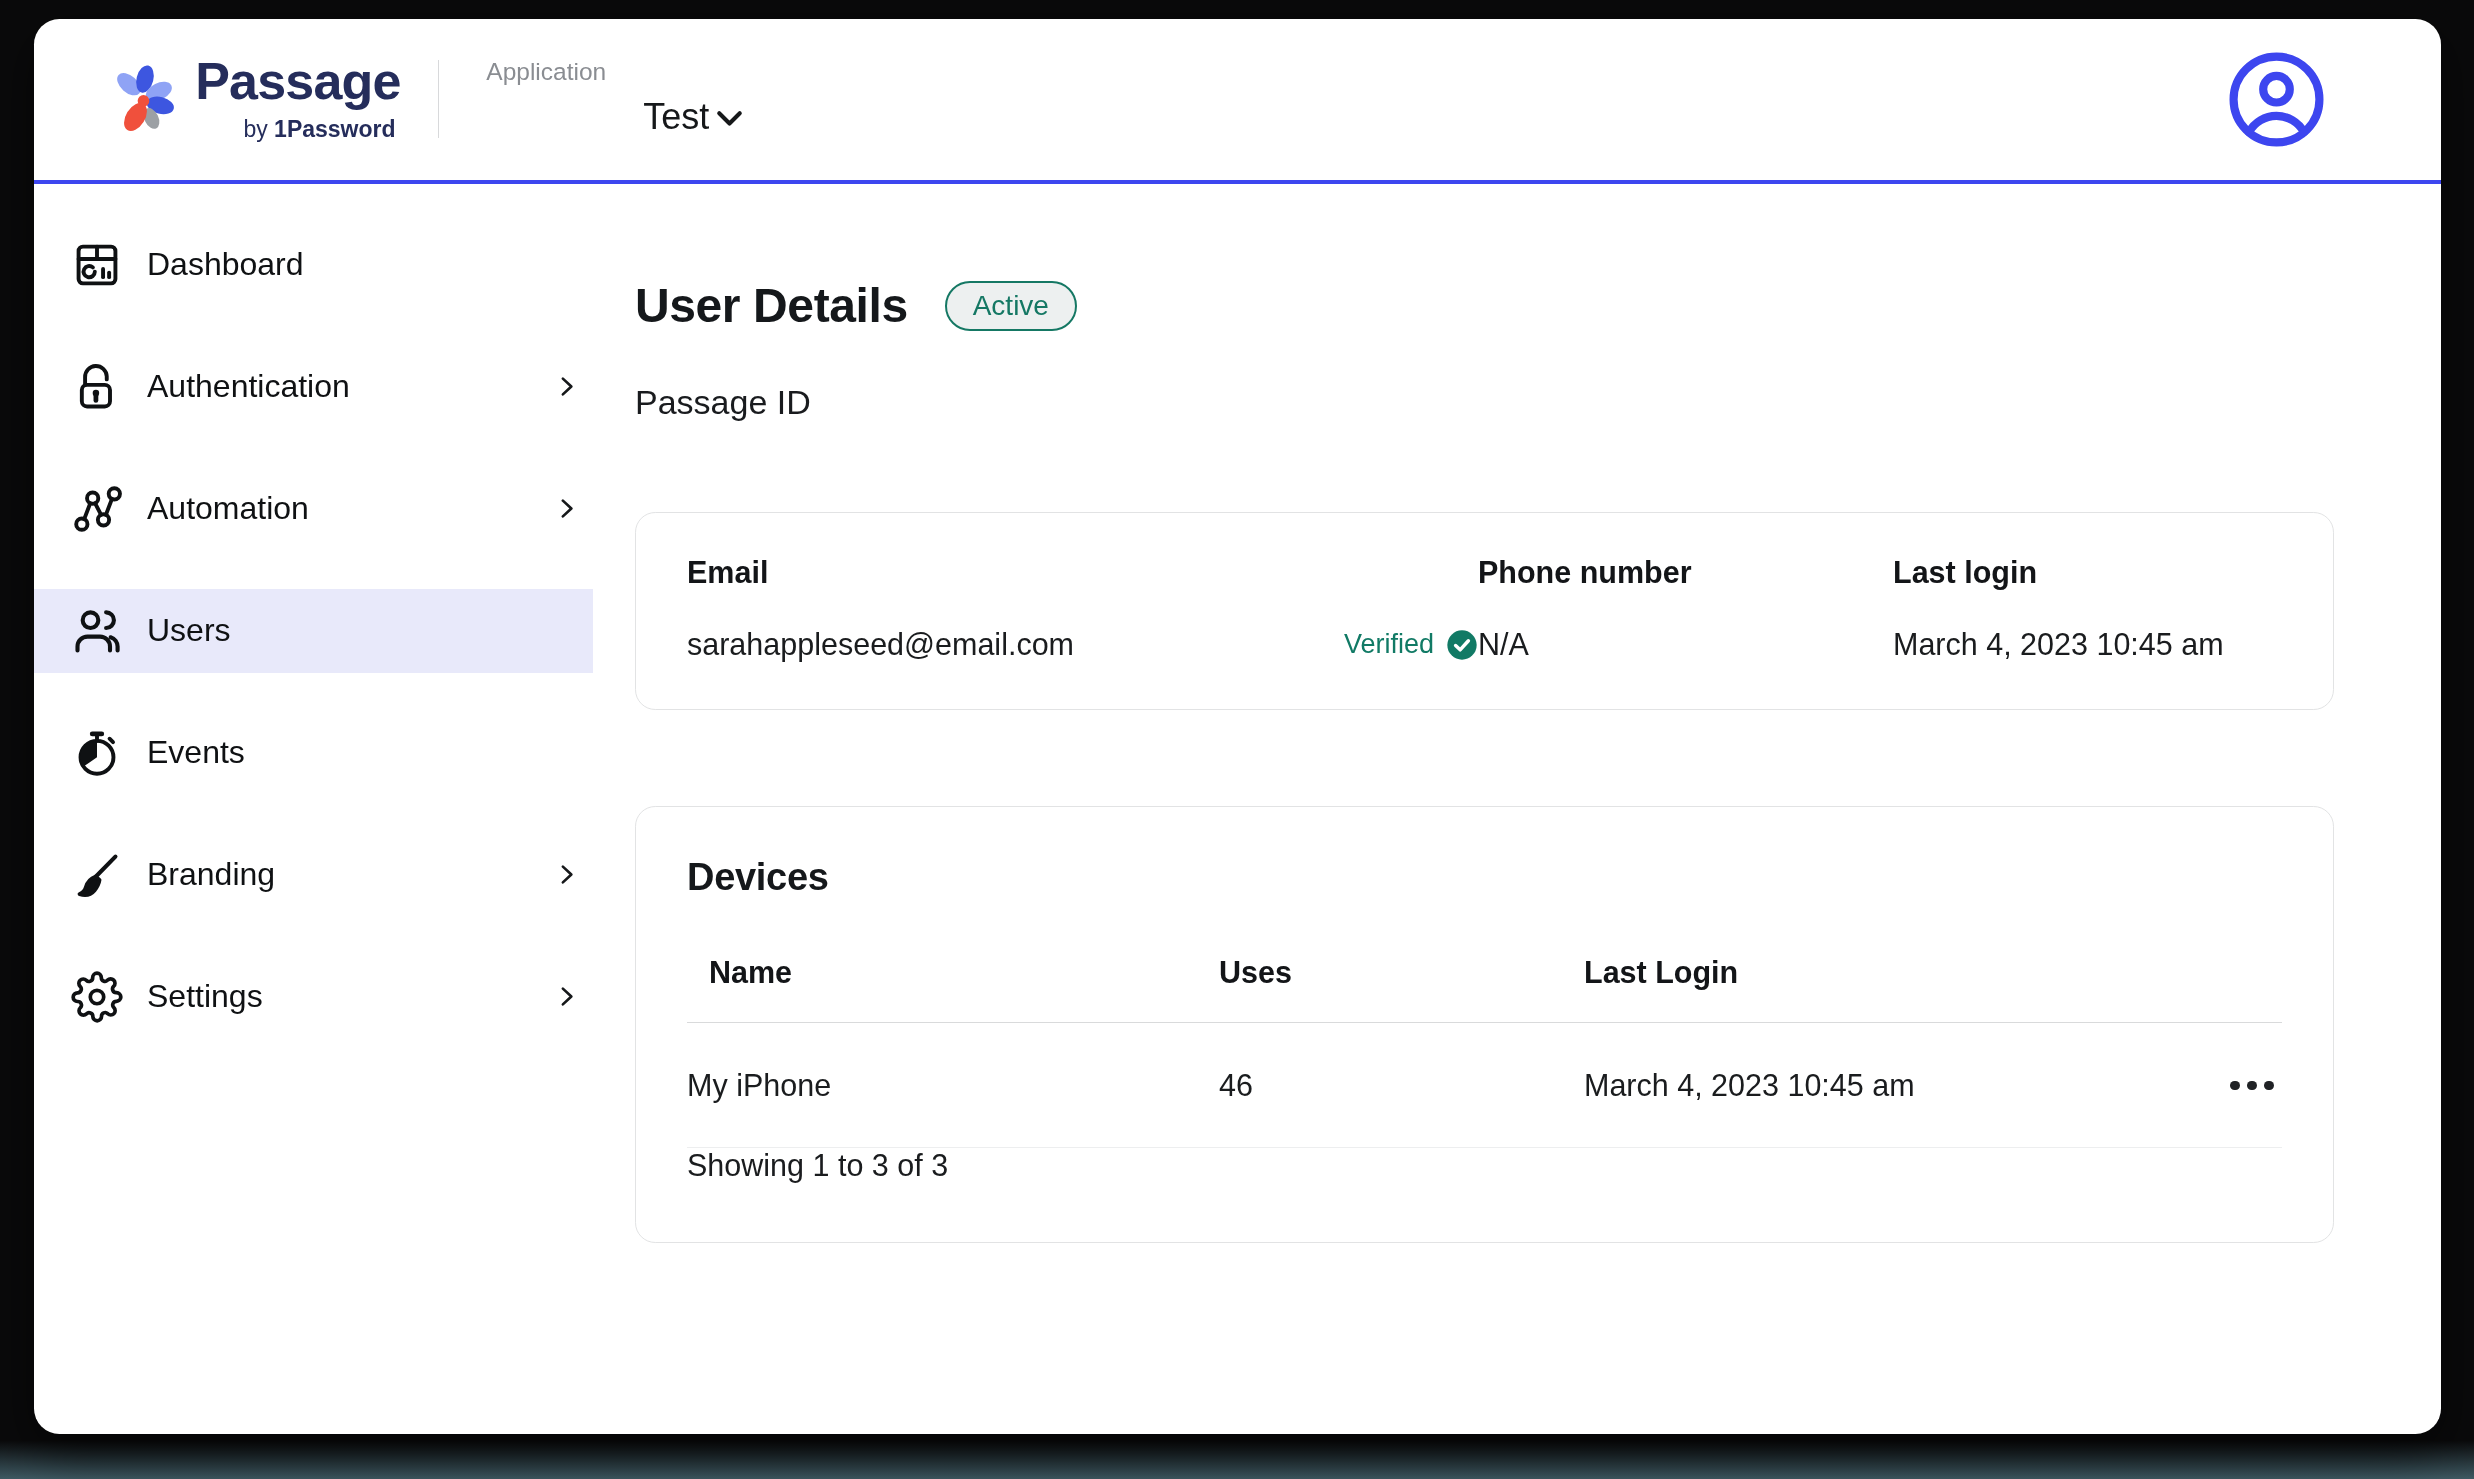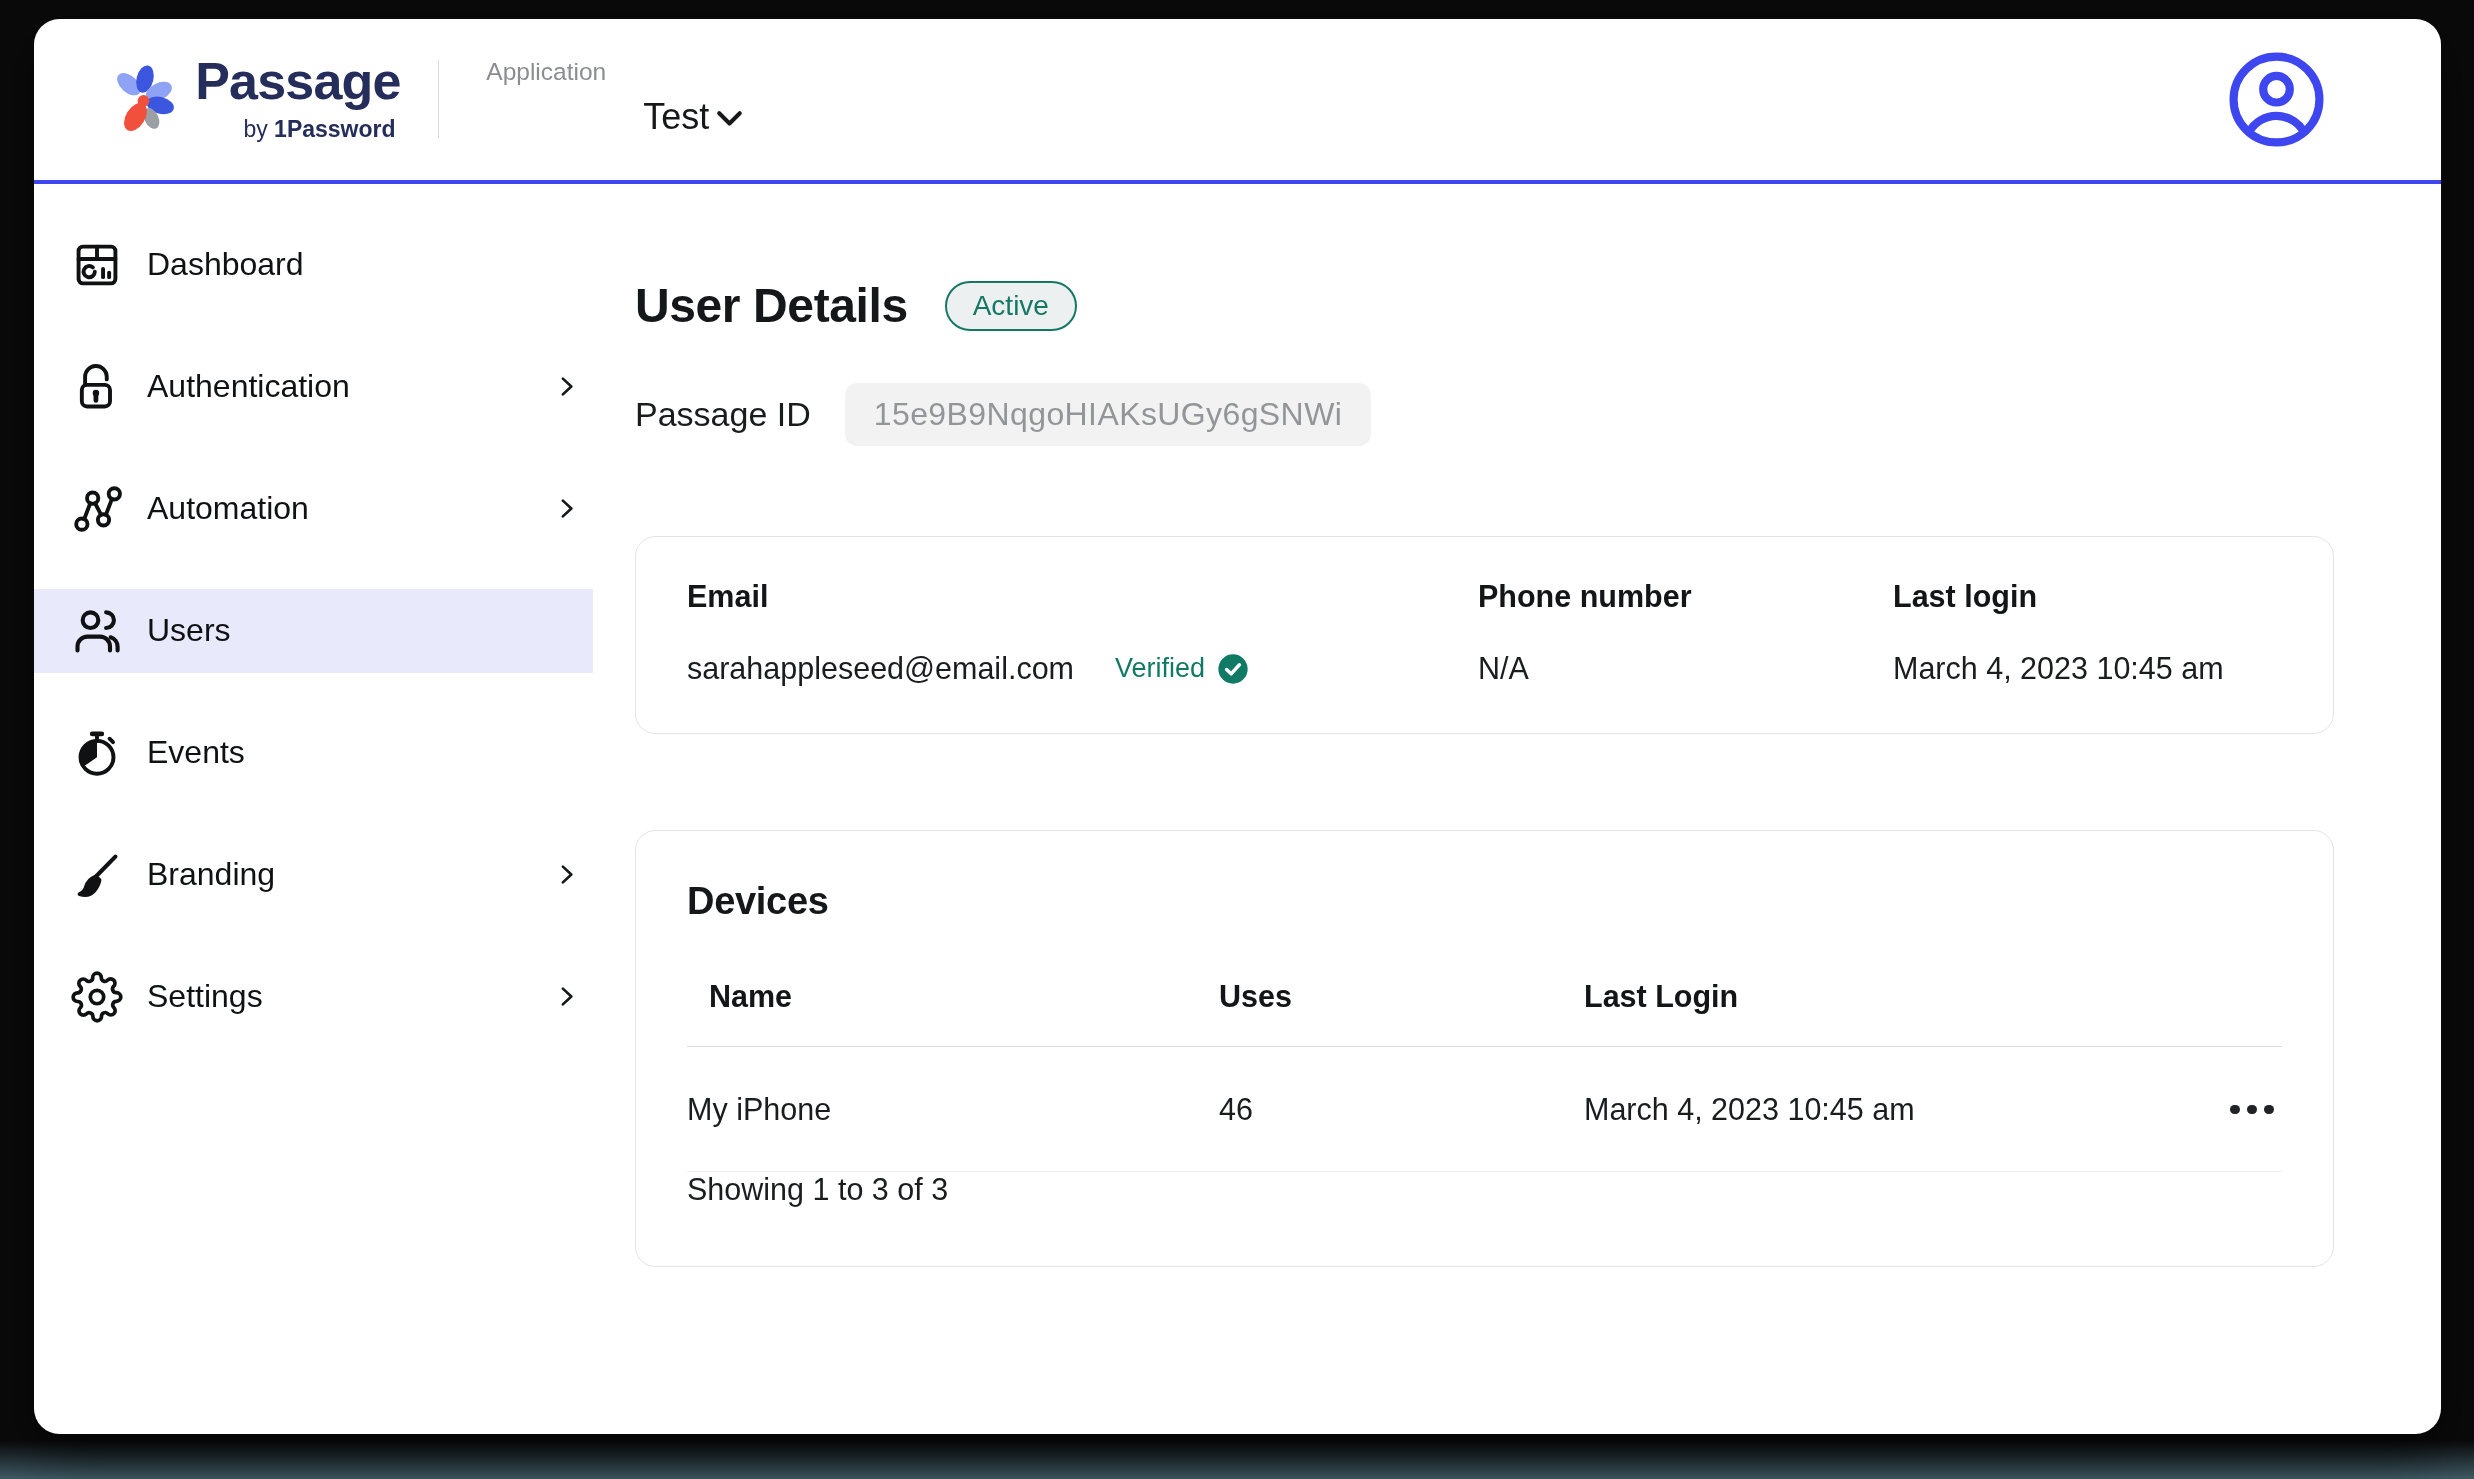--- a/index.html
+++ b/index.html
@@ -57,21 +57,21 @@
     background:#f2f2f3;border-radius:12px;height:63px;display:flex;align-items:center;
     padding:0 29px;font-size:32px;color:#939598;letter-spacing:0.4px;
   }
   .card{
     width:1699px;border:1.7px solid #e2e3e4;border-radius:20.3px;background:#fff;
     box-sizing:border-box;
   }
   .card-contact{margin-top:90px;padding:42px 75px 47px 51px;}
   .contact-grid{display:grid;grid-template-columns:791px 415px 1fr;}
   .cell-head{font-size:30.5px;font-weight:700;color:#131518;}
-  .cell-val{font-size:30.5px;color:#1a1c1e;margin-top:37px;display:flex;align-items:center;}
+  .cell-val{font-size:30.5px;color:#1a1c1e;margin-top:37px;display:flex;align-items:center;justify-content:space-between;}
   .verified{display:flex;align-items:center;gap:12px;margin-left:41px;}
   .verified-text{font-size:27px;color:#117a65;}
   .verified-icon{width:32px;height:32px;}
   
   .card-devices{margin-top:96px;padding:49px 51px 59px 51px;}
   .devices-title{font-size:38px;font-weight:700;color:#15181b;letter-spacing:-0.3px;}
   .tbl-head{
     display:grid;grid-template-columns:532px 365px 1fr 81px;align-items:end;
     margin-top:56px;padding-bottom:32px;border-bottom:1.7px solid #d9dadb;
   }
@@ -235,21 +235,20 @@
 
     <main class="main">
 
       <div class="title-row">
         <h1 class="page-title" style="margin:0;">User Details</h1>
         <span class="badge">Active</span>
       </div>
 
       <div class="pid-row">
         <span class="pid-label">Passage ID</span>
-        <span class="pid-chip">15e9B9NqgoHIAKsUGy6gSNWi</span>
       </div>
 
       <section class="card card-contact">
         <div class="contact-grid">
           <div>
             <div class="cell-head">Email</div>
             <div class="cell-val">
               <span>sarahappleseed@email.com</span>
               <span class="verified">
                 <span class="verified-text">Verified</span>

